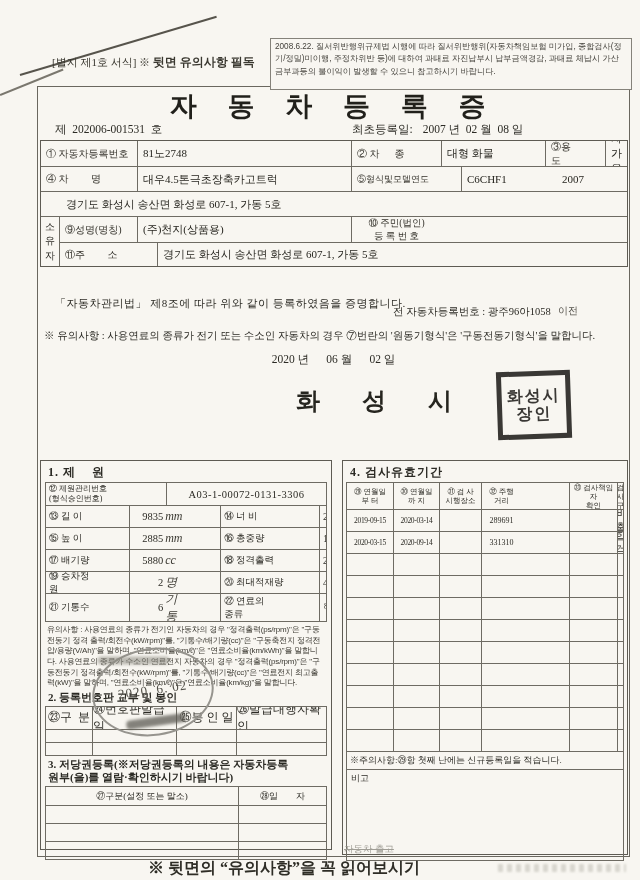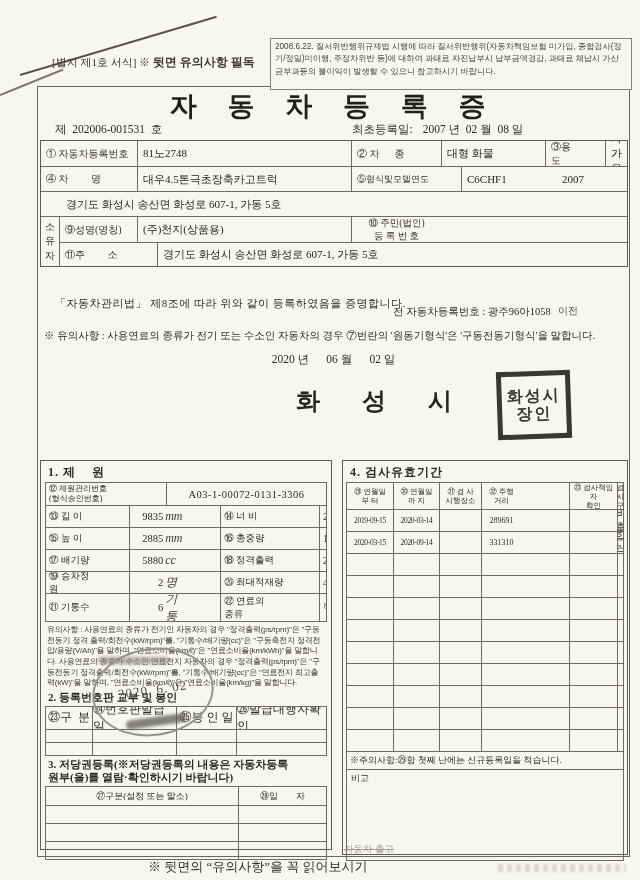--- a/index.html
+++ b/index.html
@@ -136,21 +136,21 @@
            border:2.5px solid #96948e; border-radius:50%;
            transform:rotate(-8deg); z-index:5; }
   .stamp-date { position:absolute; left:0; right:0; top:32px; text-align:center;
                 font-size:13px; color:#504e47; letter-spacing:1px; white-space:pre; }
   .stamp-smudge1 { position:absolute; left:28px; bottom:8px; width:60px; height:9px;
                    background:#5d5b54; filter:blur(1.5px); border-radius:4px; opacity:.75; }
   .stamp-smudge2 { position:absolute; left:8px; top:4px; width:72px; height:8px;
                    background:#8a887f; filter:blur(1.8px); border-radius:4px; opacity:.55;
                    transform:rotate(8deg); }
 
-  .back-note { left:148px; top:858px; font-size:13px; font-weight:normal; color:#2e2d26; }
+  .back-note { left:148px; top:858px; font-size:16px; font-weight:bold; color:#2e2d26; }
   .faint-note { left:344px; top:843px; font-size:9.5px; color:#a09e96;
                 text-decoration:line-through; }
   .smudge-br { left:498px; top:864px; width:128px; height:8px; opacity:.5;
                background:repeating-linear-gradient(90deg,#b9b7ae 0 5px,transparent 5px 9px);
                filter:blur(1px); }
 </style>
 </head>
 <body>
 
 <div class="sheet">

